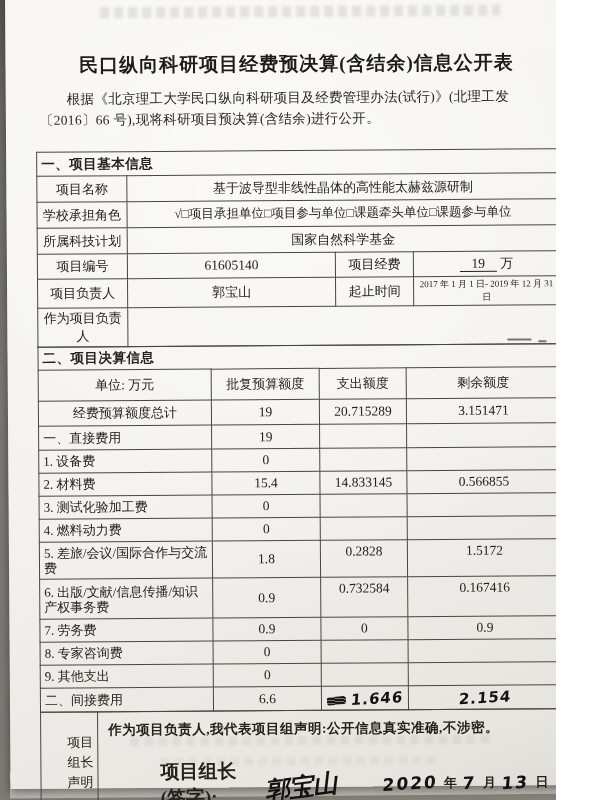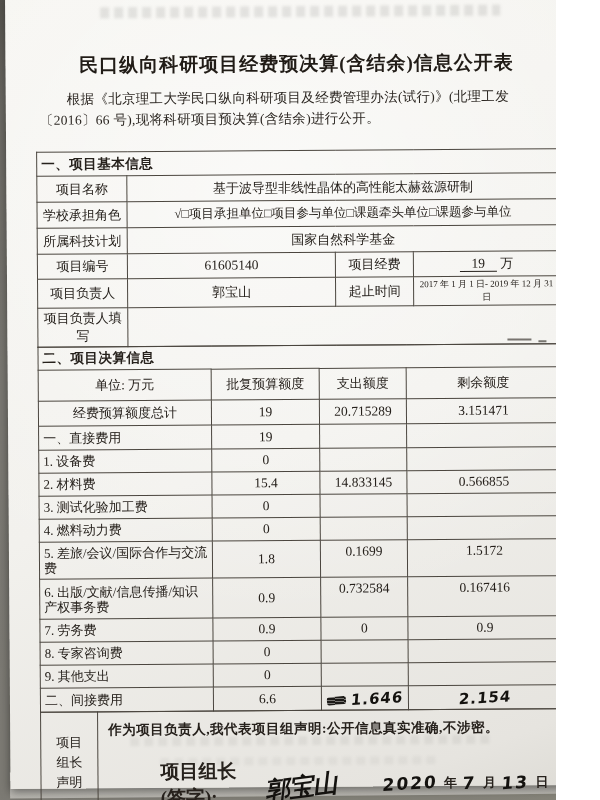--- a/index.html
+++ b/index.html
@@ -66,21 +66,21 @@
   }
   .hw.sig{font-size:25px;transform:rotate(-7deg) skewX(-14deg);letter-spacing:-1px;font-weight:700;}
   .hw.date{font-size:17px;letter-spacing:2px;}
   .scribble{
     display:inline-block;width:19px;height:8px;margin-right:5px;border-radius:2px;
     background:
       repeating-linear-gradient(12deg,#1c1a17 0 2px,rgba(28,26,23,.55) 2px 3px);
     transform:rotate(-5deg);vertical-align:middle;
   }
   .stray-dash{position:absolute;background:#4e4a44;height:2px;opacity:.75;}
-  .decl-label div{line-height:20px;text-align:center;font-size:13px;}
+  .decl-label div{line-height:20px;text-align:right;font-size:13px;}
   .decl-cell{vertical-align:top !important;padding:9px 8px 0 10px !important;}
   .statement{font-size:13.5px;font-weight:600;letter-spacing:.5px;font-style:normal;}
   .sign-row{display:flex;align-items:center;margin:20px 0 0 52px;}
   .sign-label{font-size:19px;font-weight:600;}
   .sign-name{margin-left:6px;width:150px;}
   .date-group{display:flex;align-items:center;margin-left:4px;font-size:13px;}
   .date-group .unit{margin:0 6px;font-weight:600;}
   .footnote{margin:7px 0 0 17px;font-size:13px;font-weight:600;letter-spacing:1px;}
   
   .rh17 td{height:17px;} .rh20 td{height:20px;} .rh21 td{height:21px;}
@@ -136,21 +136,21 @@
             <span>万</span>
           </td>
         </tr>
         <tr class="rh23">
           <td class="c">项目负责人</td>
           <td class="c">郭宝山</td>
           <td class="c">起止时间</td>
           <td class="c small">2017 年 1 月 1 日- 2019 年 12 月 31 日</td>
         </tr>
         <tr class="rh17">
-          <td class="c">项目负责人填写</td>
+          <td class="c">作为项目负责人</td>
           <td colspan="3"></td>
         </tr>
       </tbody>
         </table>
 
       <table class="t t2">
         <colgroup>
             <col style="width:173px">
             <col style="width:108px">
             <col style="width:87px">
@@ -198,21 +198,21 @@
         </tr>
         <tr class="rh20">
           <td class="l">4. 燃料动力费</td>
           <td class="c num">0</td>
           <td></td>
           <td></td>
         </tr>
         <tr class="rh32">
           <td class="l lh15">5. 差旅/会议/国际合作与交流费</td>
           <td class="c num">1.8</td>
-          <td class="c num vt">0.1699</td>
+          <td class="c num vt">0.2828</td>
           <td class="c num vt">1.5172</td>
         </tr>
         <tr class="rh35">
           <td class="l lh15">6. 出版/文献/信息传播/知识产权事务费</td>
           <td class="c num">0.9</td>
           <td class="c num vt">0.732584</td>
           <td class="c num vt">0.167416</td>
         </tr>
         <tr class="rh20">
           <td class="l">7. 劳务费</td>

